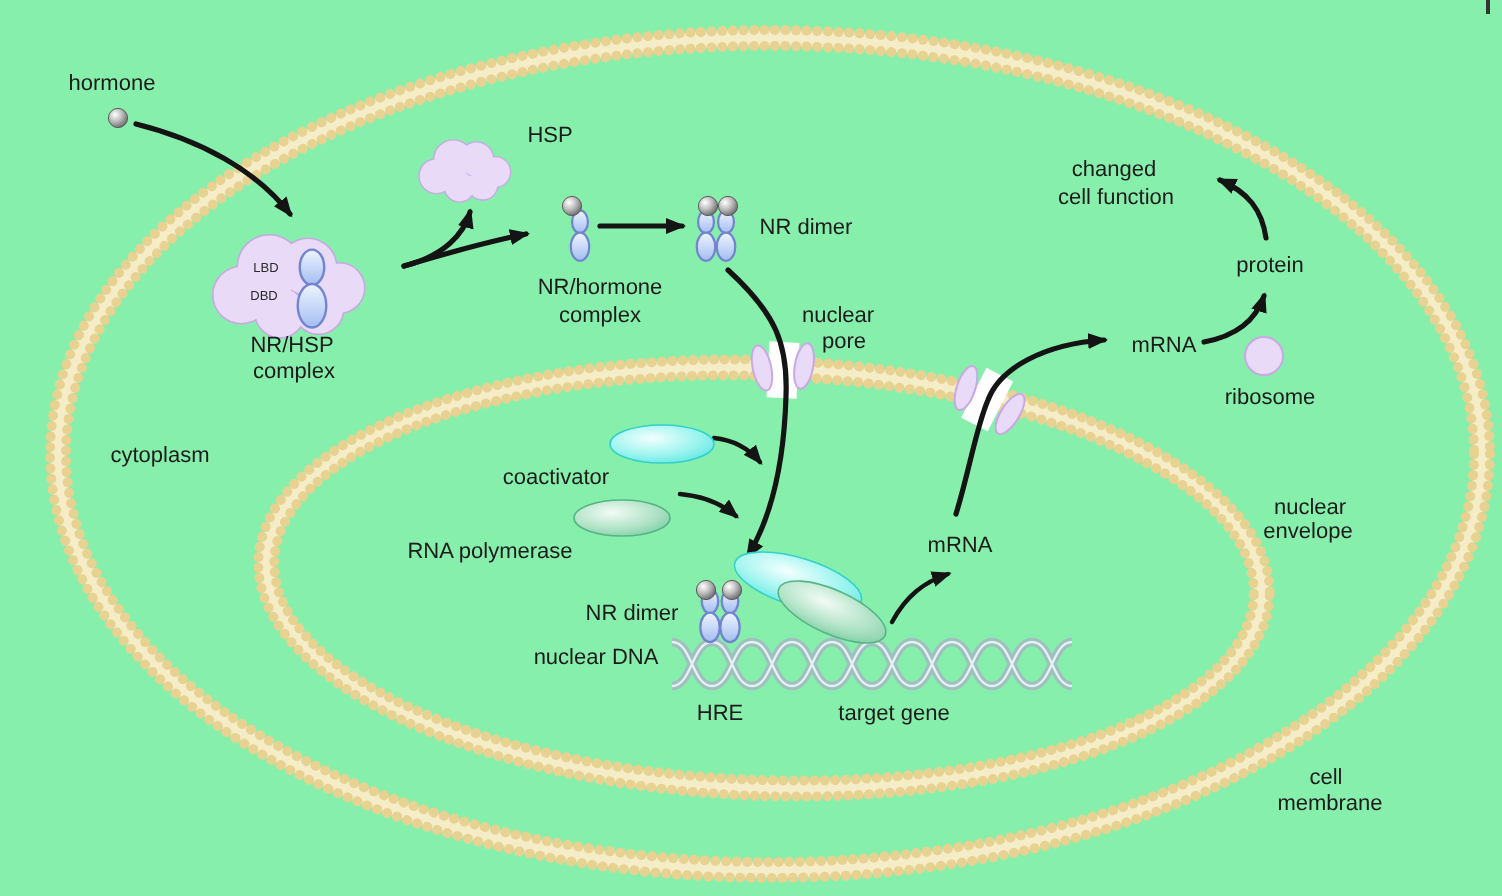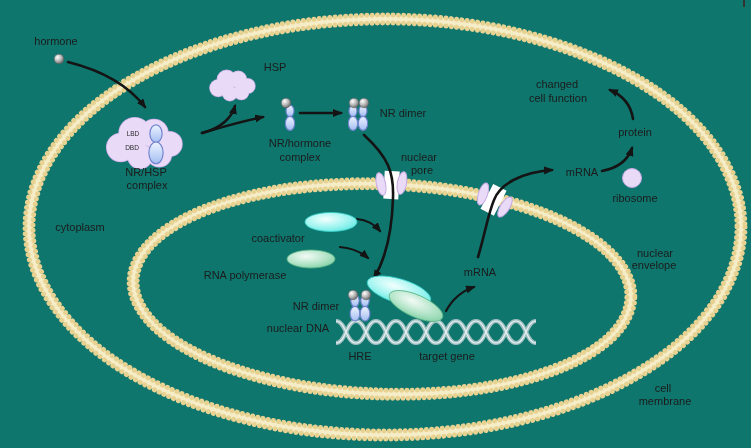--- a/index.html
+++ b/index.html
@@ -1,16 +1,16 @@
 <!DOCTYPE html>
 <html><head>
 <meta charset="utf-8">
 <style>
   html,body{margin:0;padding:0;background:#ffffff;}
-  .stage{width:751px;height:448px;position:relative;background:#0f766e;overflow:hidden;}
+  .stage{width:751px;height:448px;position:relative;background:#86efac;overflow:hidden;}
   svg{display:block;}
   .lbl{font-family:"Liberation Sans","DejaVu Sans",sans-serif;font-size:11px;fill:#1b1b1b;}
   .lbl-sm{font-family:"Liberation Sans","DejaVu Sans",sans-serif;font-size:6.5px;fill:#2a2a2a;}
   .arrow{fill:none;stroke:#141414;stroke-width:2.6;stroke-linecap:round;}
   .arrow-thin{fill:none;stroke:#141414;stroke-width:2.2;stroke-linecap:round;}
 </style>
 </head>
 <body>
 
 <div class="stage">

